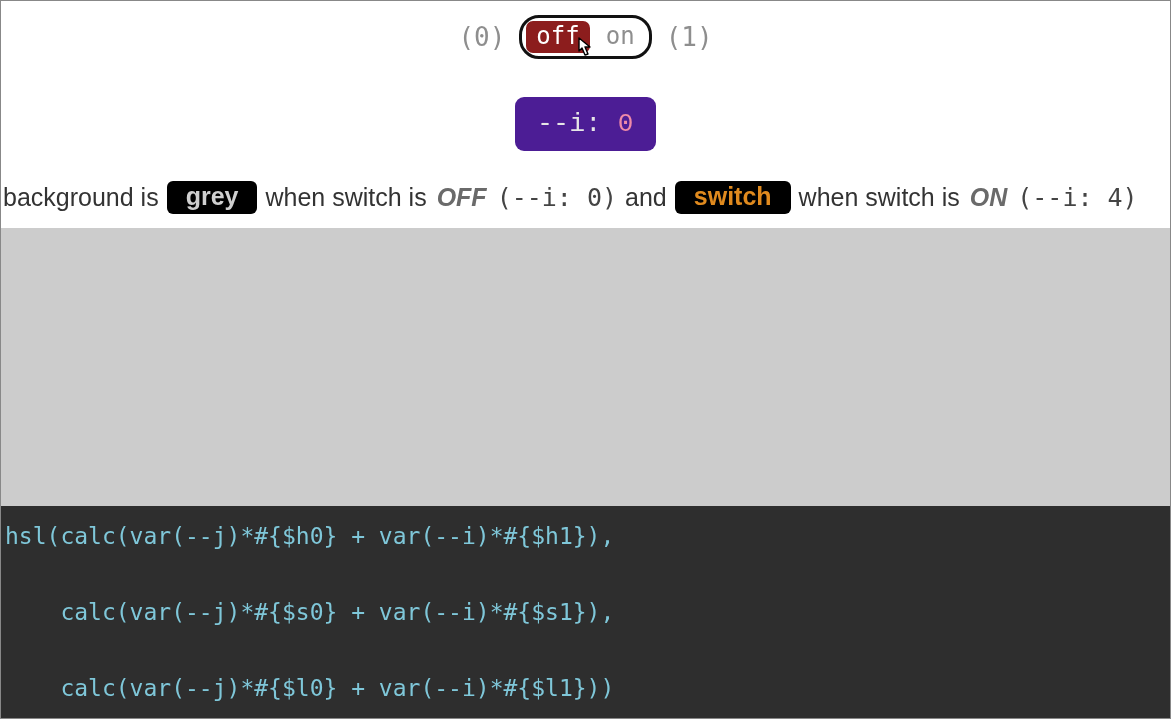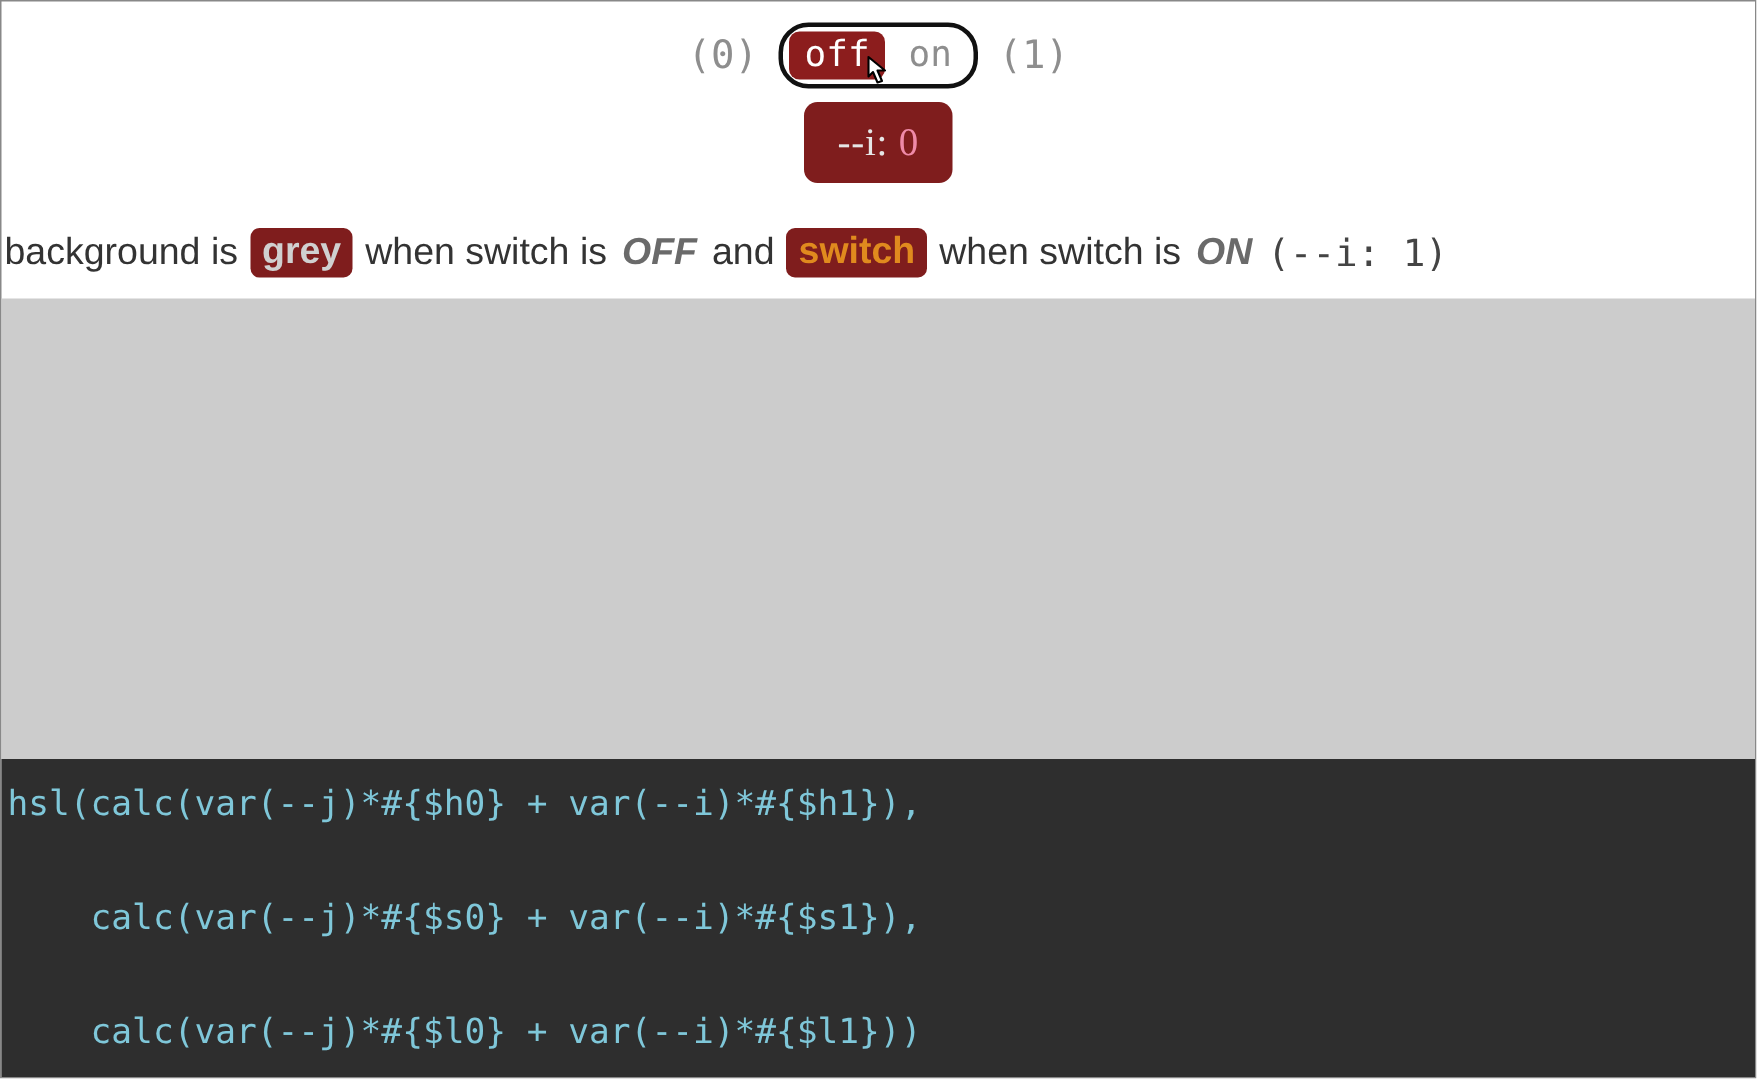--- a/index.html
+++ b/index.html
@@ -64,25 +64,25 @@
   .cursor-icon {
     position: absolute;
     left: 51px;
     top: 18px;
     width: 20px;
     height: 24px;
     pointer-events: none;
   }
 
   .var-badge {
-    margin: 9px auto 0;
+    margin: 38px auto 0;
     display: inline-block;
-    background: #7f1d1d;
+    background: #4c1d95;
     color: #e6e6e6;
-    font-family: Liberation Serif, serif;
+    font-family: Liberation Mono, monospace;
     font-size: 26px;
     padding: 12px 22px;
     border-radius: 9px;
     letter-spacing: 0.5px;
   }
   .var-badge .num { color: #ef8aa8; }
 
   .sentence {
     margin-top: 30px;
     font-size: 25px;
@@ -90,23 +90,23 @@
     padding: 0 2px 14px;
     white-space: nowrap;
     text-align: right;
     display: flex;
     align-items: center;
     gap: 8px;
     flex-wrap: nowrap;
   }
   .pill {
     display: inline-block;
-    background: #7f1d1d;
+    background: #000000;
     border-radius: 6px;
-    padding: 3px 8px 5px;
+    padding: 3px 19px 5px;
     font-weight: 600;
     line-height: 1;
   }
   .pill.grey  { color: #d0d0d0; }
   .pill.orange{ color: #e08a1e; }
   .state-word {
     font-style: italic;
     font-weight: 700;
     color: #6a6a6a;
     margin: 0 2px;
@@ -162,25 +162,26 @@
     <div class="var-badge">
       <span>--i:</span>
       <span class="num">0</span>
     </div>
 
     <div class="sentence">
       <span>background is</span>
       <span class="pill grey">grey</span>
       <span>when switch is</span>
       <span class="state-word">OFF</span>
+      <span class="mono">(--i: 0)</span>
       <span>and</span>
       <span class="pill orange">switch</span>
       <span>when switch is</span>
       <span class="state-word">ON</span>
-      <span class="mono">(--i: 1)</span>
+      <span class="mono">(--i: 4)</span>
     </div>
   </div>
 
   <div class="swatch"></div>
 
   <div class="code-block"><span class="fn">hsl(calc(var(--j)*#{$h0} + var(--i)*#{$h1}),</span>
 
 <span class="fn">    calc(var(--j)*#{$s0} + var(--i)*#{$s1}),</span>
 
 <span class="fn">    calc(var(--j)*#{$l0} + var(--i)*#{$l1}))</span></div>

